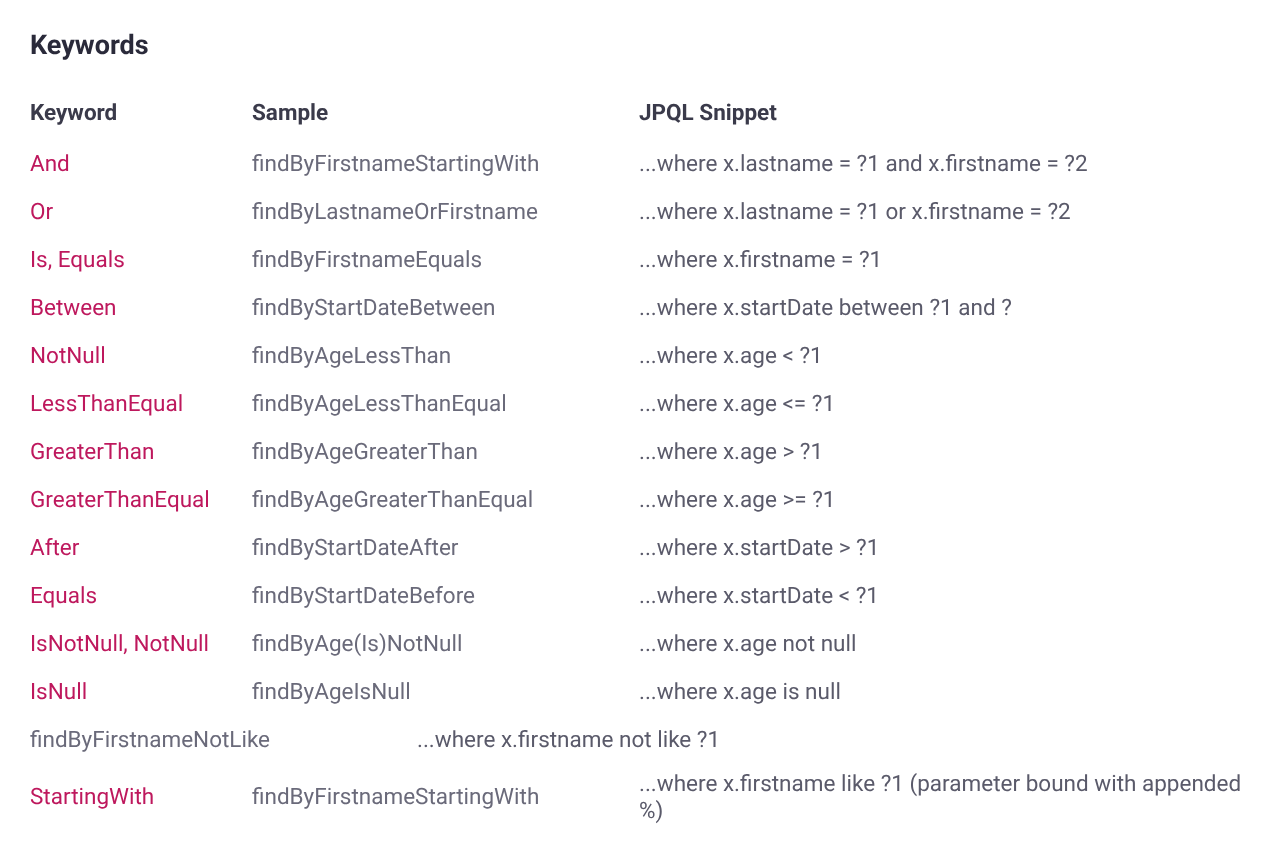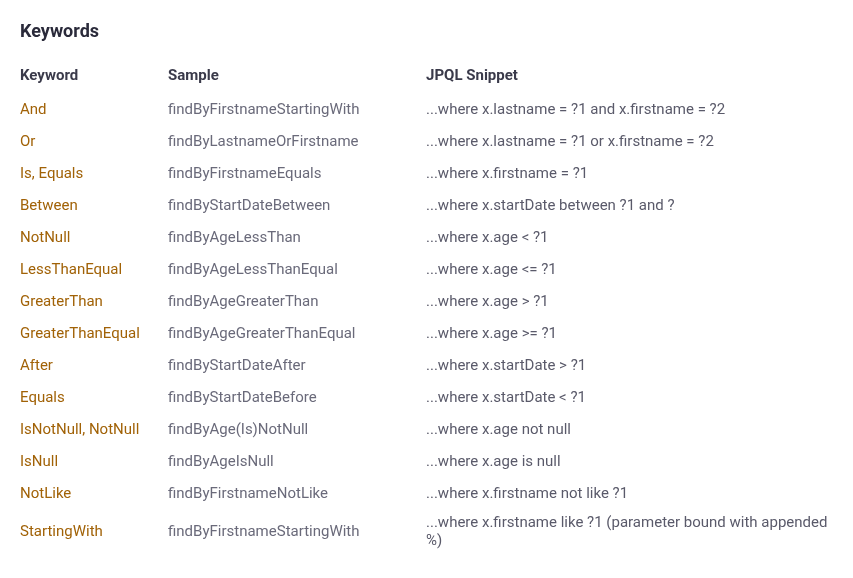--- a/index.html
+++ b/index.html
@@ -45,21 +45,21 @@
     .col-jpql {
       flex: 1;
       color: #5a5a6a;
     }
     .header-row .col-sample,
     .header-row .col-jpql,
     .header-row .col-keyword {
       color: #3a3a4a;
     }
     .data-row .col-keyword {
-      color: #a16207;
+      color: #be185d;
     }
     .data-row {
       font-size: 15px;
     }
     .header-row {
       font-size: 15px;
       margin-bottom: 2px;
     }
   </style>
 </head>
@@ -128,21 +128,20 @@
     <div class="col-keyword">IsNotNull, NotNull</div>
     <div class="col-sample">findByAge(Is)NotNull</div>
     <div class="col-jpql">...where x.age not null</div>
   </div>
   <div class="row data-row">
     <div class="col-keyword">IsNull</div>
     <div class="col-sample">findByAgeIsNull</div>
     <div class="col-jpql">...where x.age is null</div>
   </div>
   <div class="row data-row">
-    <div class="col-keyword">NotLike</div>
     <div class="col-sample">findByFirstnameNotLike</div>
     <div class="col-jpql">...where x.firstname not like ?1</div>
   </div>
   <div class="row data-row">
     <div class="col-keyword">StartingWith</div>
     <div class="col-sample">findByFirstnameStartingWith</div>
     <div class="col-jpql">...where x.firstname like ?1 (parameter bound with appended %)</div>
   </div>
 </div>
 

